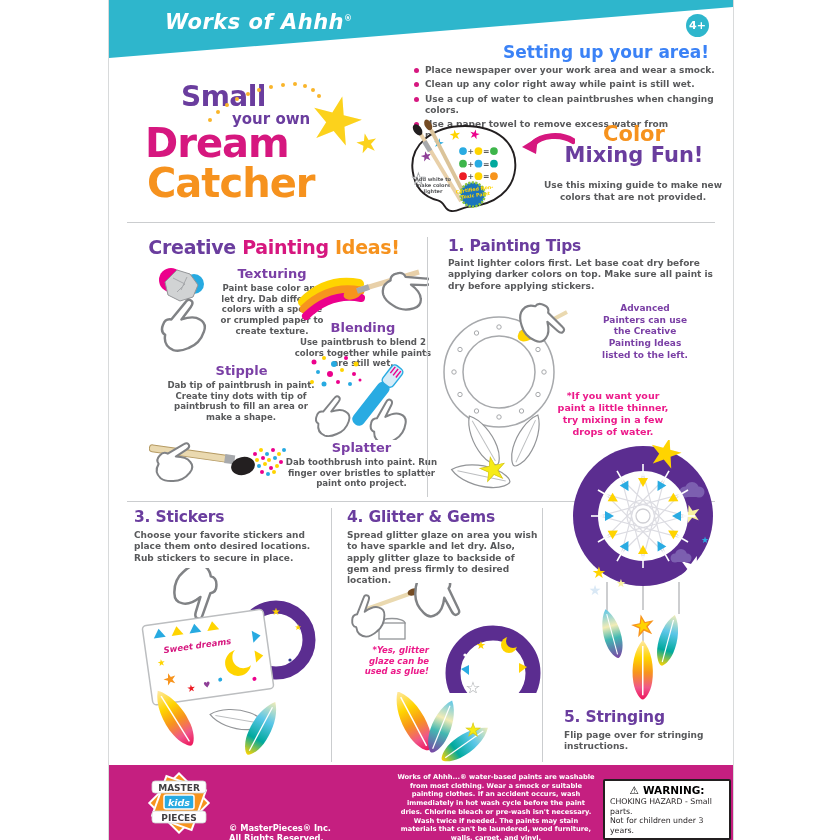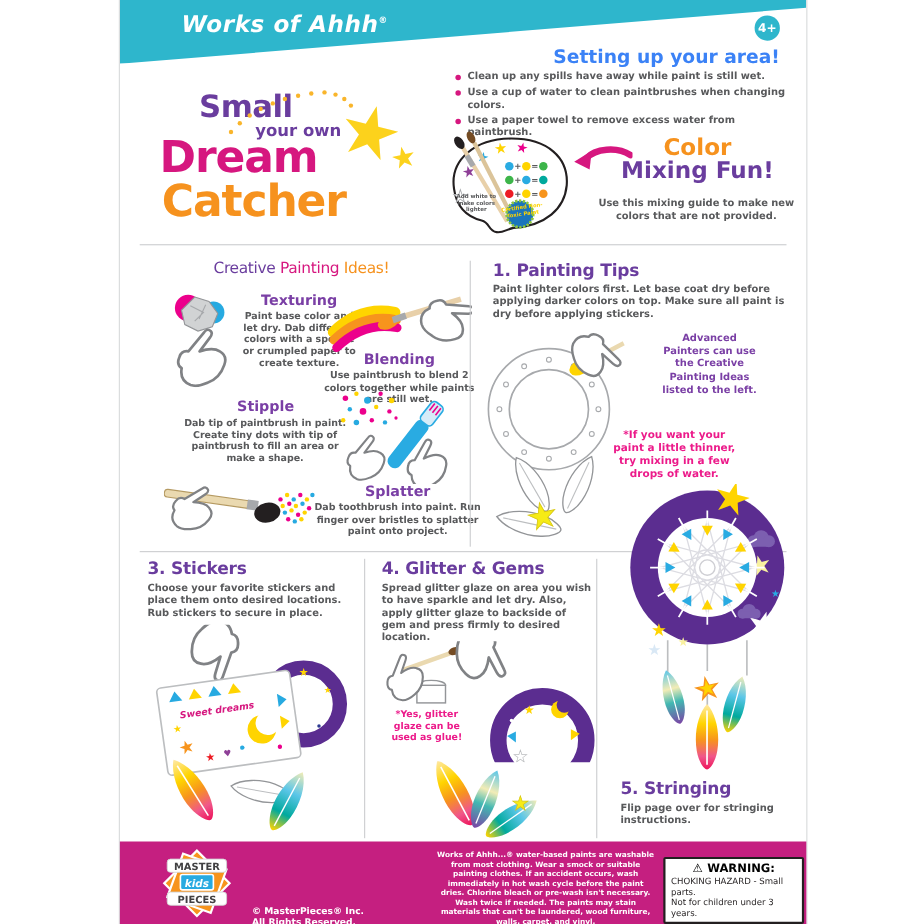--- a/index.html
+++ b/index.html
@@ -33,26 +33,26 @@
   .mixdesc{left:424px;top:180px;width:200px;text-align:center;font-size:9px;font-weight:bold;color:#58595b;line-height:1.3;}
   .palnote{left:301px;top:176px;width:46px;text-align:center;font-size:5px;font-weight:bold;color:#58595b;line-height:1.2;}
   .badgetext{left:347px;top:187px;width:38px;text-align:center;font-size:4.8px;font-weight:bold;color:#ffd400;
              line-height:1.15;transform:rotate(-8deg);}
   
   .hr{background:#cbcdcf;height:1px;}
   .vr{background:#cbcdcf;width:1px;}
   
   .h-sec{font-size:15.5px;font-weight:bold;color:#6a3d9e;letter-spacing:-.2px;}
   .h-tech{font-size:13px;font-weight:bold;color:#7a3fa5;text-align:center;}
-  .ideas-h{left:10px;top:236px;width:310px;text-align:center;font-size:14px;font-weight:normal;letter-spacing:-.3px;}
+  .ideas-h{left:10px;top:236px;width:310px;text-align:center;font-size:19px;font-weight:bold;letter-spacing:-.3px;}
   .iw1{color:#6a3d9e;} .iw2{color:#d6177f;} .iw3{color:#f6921e;}
   .desc{font-size:8.6px;font-weight:bold;color:#58595b;text-align:center;line-height:1.25;}
   .adv{left:460px;top:303px;width:152px;text-align:center;font-size:9px;font-weight:bold;color:#7a3fa5;line-height:1.3;}
   .thin{left:436px;top:390px;width:136px;text-align:center;font-size:9.5px;font-weight:bold;color:#ec1a8a;line-height:1.25;}
-  .gnote{left:238px;top:645px;width:82px;text-align:center;font-size:8.5px;font-weight:bold;color:#ec1a8a;line-height:1.25;}
+  .gnote{left:238px;top:645px;width:82px;text-align:right;font-size:8.5px;font-weight:bold;color:#ec1a8a;line-height:1.25;font-style:italic;}
   
   .footer{left:0;top:765px;width:624px;height:75px;background:#c51f80;}
   .copy{left:120px;top:779px;font-size:8.3px;font-weight:bold;color:#fff;line-height:10.4px;margin-top:44px;}
   .care{left:288px;top:773px;width:198px;text-align:center;font-size:6.7px;font-weight:bold;color:#fff;line-height:8.7px;}
   .warn{left:494px;top:779px;width:114px;background:#fff;border:2px solid #231f20;border-radius:2px;padding:3px 5px;}
   .warn-title{font-size:10.5px;font-weight:bold;color:#000;display:flex;gap:4px;align-items:center;justify-content:center;}
   .warn-body{font-size:7.8px;color:#231f20;line-height:9.6px;margin-top:1px;}
   svg text{font-family:"DejaVu Sans",sans-serif;}
 </style>
 </head>
@@ -113,21 +113,25 @@
         <circle cx="115" cy="26" r="2"></circle>
     </g>
     <text x="132" y="72" font-size="64" fill="#fcd21c" text-anchor="middle" transform="rotate(14 132 52)">★</text>
     <text x="163" y="82" font-size="26" fill="#fcd21c" text-anchor="middle" transform="rotate(-12 163 74)">★</text>
   </svg>
 
   <div class="abs setup-h">Setting up your area!</div>
   <div class="abs bullets">
     <div class="brow">
         <span class="bdot"></span>
-        <span class="btxt">Clean up any spills have away while paint is still wet.</span>
+        <span class="btxt">Place newspaper over your work area and wear a smock.</span>
+      </div>
+    <div class="brow">
+        <span class="bdot"></span>
+        <span class="btxt">Clean up any color right away while paint is still wet.</span>
       </div>
     <div class="brow">
         <span class="bdot"></span>
         <span class="btxt">Use a cup of water to clean paintbrushes when changing colors.</span>
       </div>
     <div class="brow">
         <span class="bdot"></span>
         <span class="btxt">Use a paper towel to remove excess water from paintbrush.</span>
       </div>
   </div>

